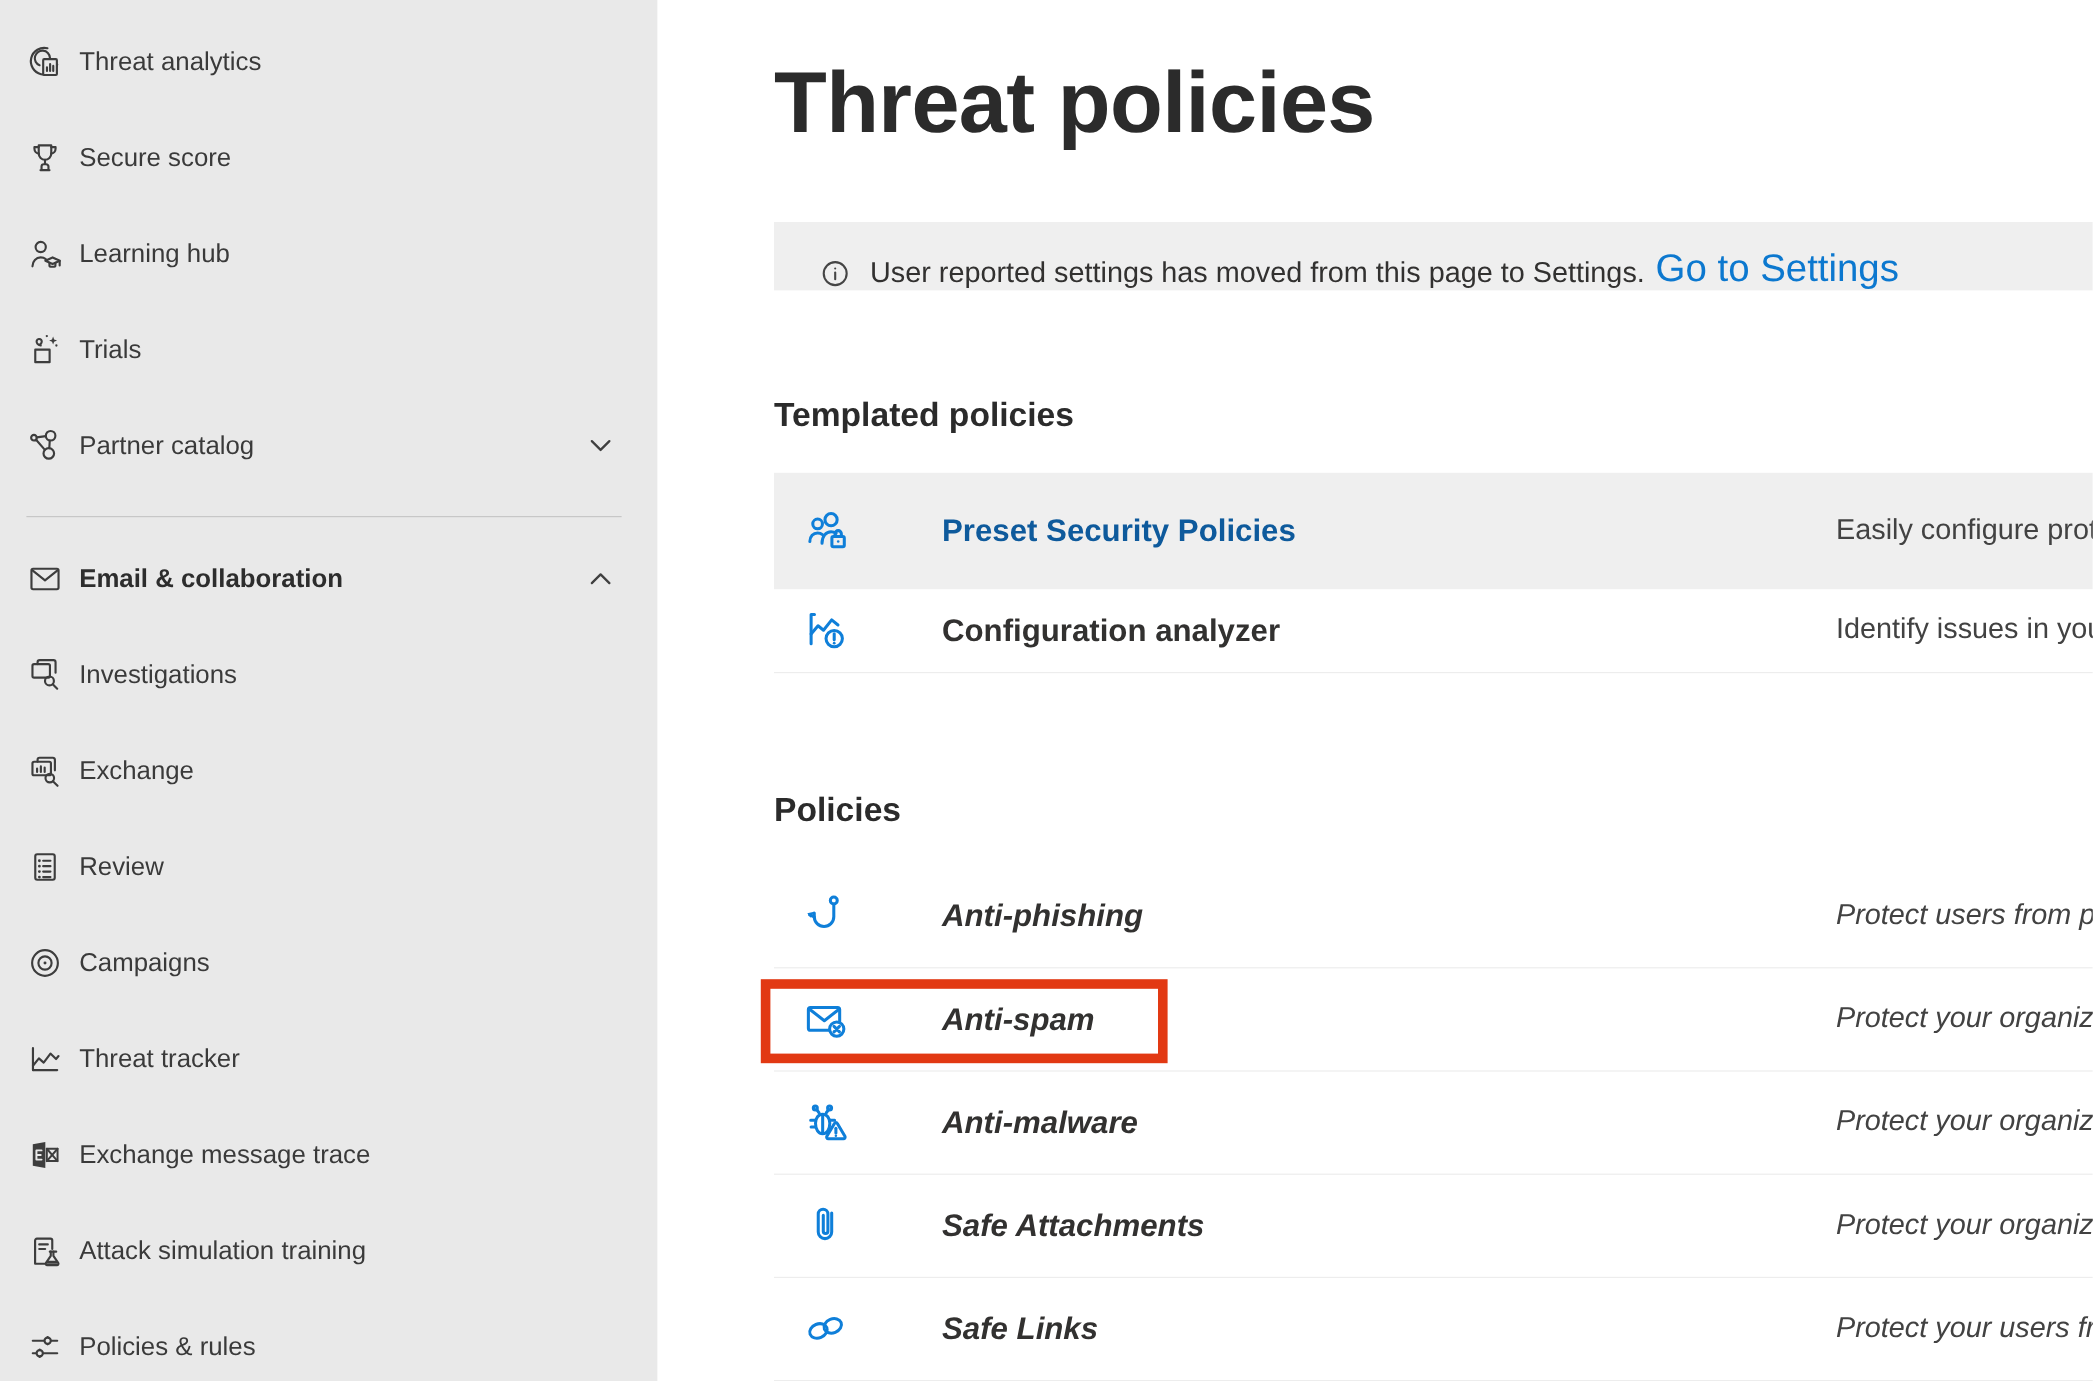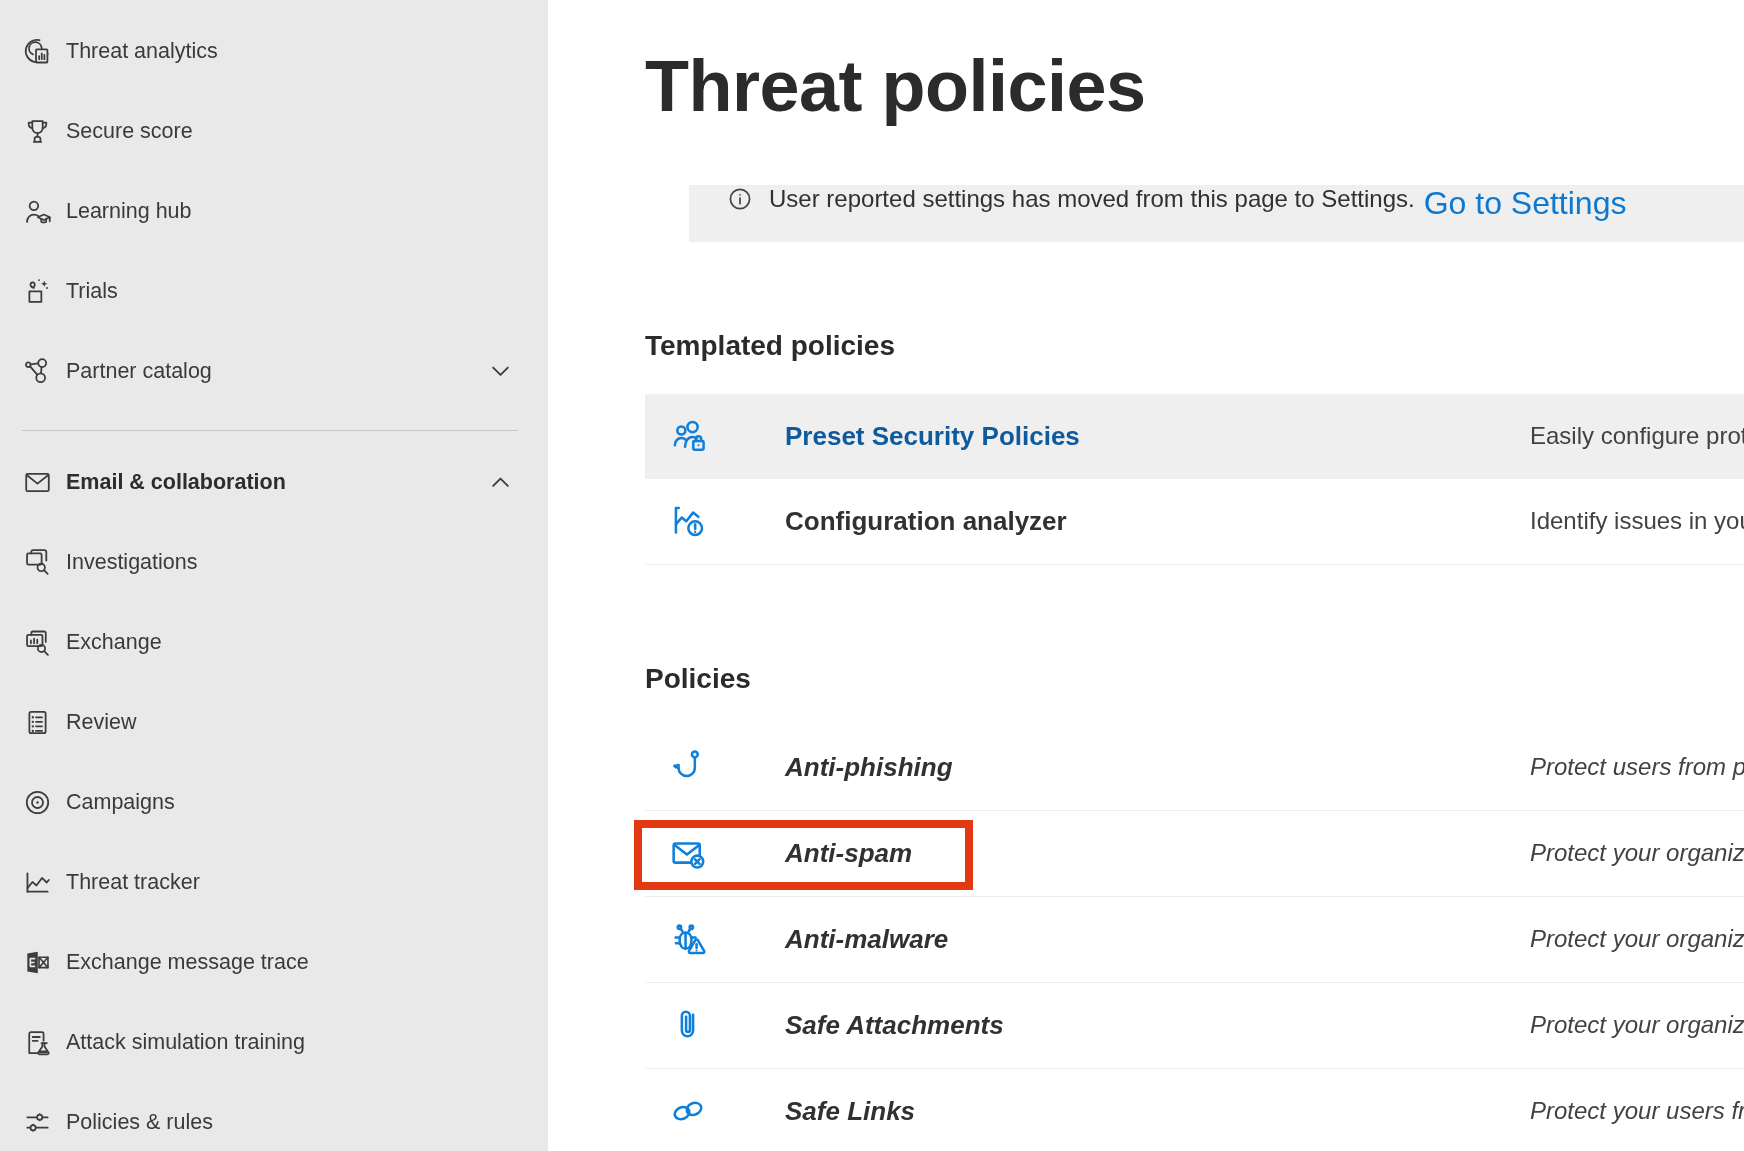--- a/index.html
+++ b/index.html
@@ -39,38 +39,38 @@
   .sb-divider { height:1px; background:var(--sb-divider);
     margin:19px 30px 11px 22px; }
 
   
   .main { position:absolute; left:548px; top:0; width:1196px; height:1151px;
     background:#fff; padding-left:97px; }
   .page-title { margin-top:45px; font-size:72px; line-height:1.15;
     font-weight:700; color:#2b2b2b; letter-spacing:-0.5px; }
 
   .banner { margin-top:57px; height:57px; background:var(--banner-bg);
-    display:flex; align-items:flex-start;margin-left:44px; }
+    display:flex; align-items:flex-end; }
   .banner .info-ic { width:28px; height:28px; margin-left:37px; flex:none; }
   .banner .info-ic svg { width:28px; height:28px; stroke:#454545; fill:none;
     stroke-width:1.5; stroke-linecap:round; }
   .banner-text { margin-left:15px; font-size:24px; color:#323130; white-space:nowrap; }
   .banner-link { margin-left:9px; font-size:32px; color:var(--link);
     text-decoration:none; cursor:pointer; white-space:nowrap; }
 
   .section-heading { font-size:28px; line-height:36px; font-weight:700; color:#2b2b2b; }
   #heading-0 { margin-top:86px; }
   #heading-1 { margin-top:96px; }
   .rows { margin-top:30px; }
   .rows.second { margin-top:28px; }
 
-  .policy-row { position:relative; height:85px; display:flex; align-items:center;
+  .policy-row { position:relative; height:97px; display:flex; align-items:center;
     cursor:pointer; }
   .rows.second .policy-row { border-bottom:1px solid var(--divider); height:86px;font-style:italic; }
-  .policy-row.divider-below { border-bottom:1px solid var(--divider); height:86px;align-items:center; }
+  .policy-row.divider-below { border-bottom:1px solid var(--divider); height:70px;align-items:center; }
   .policy-row.gray { background:var(--row-gray); }
   .row-icon { width:42px; height:42px; margin-left:22px; flex:none;
     display:flex; align-items:center; justify-content:center; }
   .row-icon svg { width:42px; height:42px; stroke:var(--blue); fill:none;
     stroke-width:1.45; stroke-linecap:round; stroke-linejoin:round; }
   .row-label { position:absolute; left:140px; font-size:26px; font-weight:600;
     color:#323130; white-space:nowrap; }
   .policy-row.gray .row-label { color:var(--preset); }
   .row-desc { position:absolute; left:885px; font-size:24px; font-weight:400;
     color:#424242; white-space:nowrap; }

